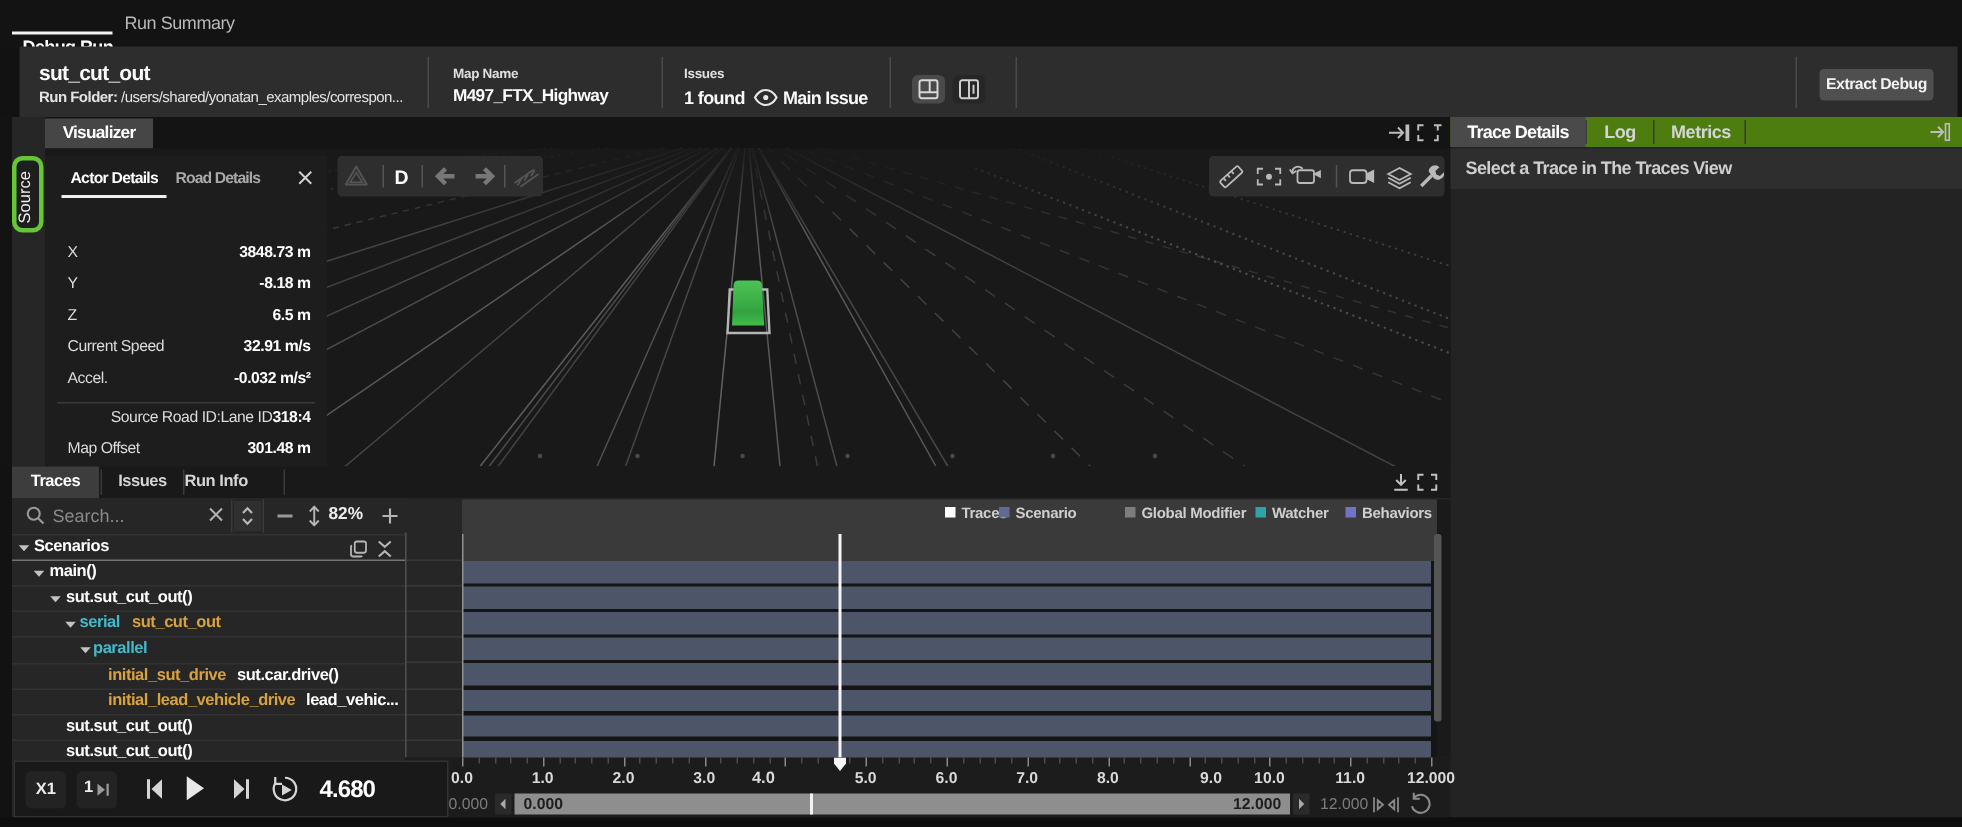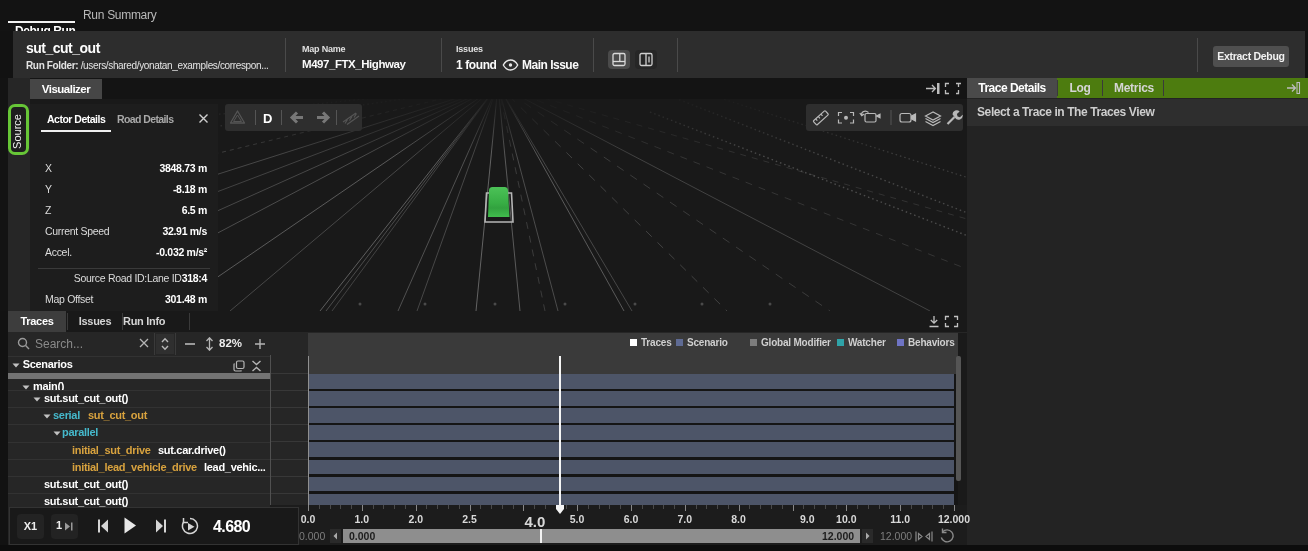--- a/index.html
+++ b/index.html
@@ -263,21 +263,21 @@
         </svg>
         <span class="abs" style="left:14.7px;top:1px;font-size:11px;font-weight:700;letter-spacing:-0.3px;color:#ffffff;white-space:nowrap;">Scenarios</span>
         <svg class="abs" style="left:225px;top:3px;" width="12" height="12" viewBox="0 0 12 12">
           <rect x="3.5" y="1" width="7.5" height="7.5" rx="1.5" stroke="#b5b5b5" fill="none" stroke-width="1.2"></rect>
           <path d="M1.5 3.5 a1.5 1.5 0 0 0 -0.5 1 v5 a1.5 1.5 0 0 0 1.5 1.5 h5 a1.5 1.5 0 0 0 1 -0.5" stroke="#b5b5b5" fill="none" stroke-width="1.2"></path>
         </svg>
         <svg class="abs" style="left:243px;top:3px;" width="11" height="12" viewBox="0 0 11 12">
           <path d="M1.5 1 L5.5 4.5 L9.5 1 M1.5 11 L5.5 7.5 L9.5 11" stroke="#b5b5b5" fill="none" stroke-width="1.4"></path>
         </svg>
       </div>
-      <div class="abs" style="left:0;top:62.1px;width:262px;height:17px;border-top:6px solid #737373;overflow:hidden;">
+      <div class="abs" style="left:0;top:62.1px;width:262px;height:17px;border-top:1px solid #737373;overflow:hidden;">
         <svg class="abs" style="left:14px;top:6px;" width="8" height="5" viewBox="0 0 8 5">
           <path d="M0.5 0.5 L7.5 0.5 L4 4.5 Z" fill="#c2c2c2"></path>
         </svg>
         <span class="abs" style="left:25px;top:1px;font-size:11px;font-weight:700;letter-spacing:-0.3px;color:#ffffff;white-space:nowrap;">main()</span>
       </div>
       <div class="abs" style="left:0;top:79.2px;width:262px;height:17px;border-top:1px solid #323232;overflow:hidden;">
         <svg class="abs" style="left:25px;top:6px;" width="8" height="5" viewBox="0 0 8 5">
           <path d="M0.5 0.5 L7.5 0.5 L4 4.5 Z" fill="#c2c2c2"></path>
         </svg>
         <span class="abs" style="left:36px;top:1px;font-size:11px;font-weight:700;letter-spacing:-0.3px;color:#ffffff;white-space:nowrap;">sut.sut_cut_out()</span>
@@ -311,21 +311,21 @@
       </div>
     </div>
 
   <div class="abs" style="left:262px;top:22px;width:1px;height:212px;background:#3d3d3d;"></div>
 </div>
 
 <div class="abs" style="left:270px;top:333px;width:697px;height:172px;background:#1a1a1a;">
 
   <div class="abs" style="left:38px;top:0;width:650px;height:41px;background:#3a3a3a;font-size:10px;font-weight:600;letter-spacing:-0.2px;color:#cfcfcf;">
     <span class="abs" style="left:322px;top:4px;"><span style="display:inline-block;width:7px;height:7px;background:#fff;margin-right:4px;"></span>Traces</span>
-    <span class="abs" style="left:358px;top:4px;margin-left:10px;"><span style="display:inline-block;width:7px;height:7px;background:#5f6b94;margin-right:4px;"></span>Scenario</span>
+    <span class="abs" style="left:358px;top:4px;"><span style="display:inline-block;width:7px;height:7px;background:#5f6b94;margin-right:4px;"></span>Scenario</span>
     <span class="abs" style="left:442px;top:4px;"><span style="display:inline-block;width:7px;height:7px;background:#7d7d7d;margin-right:4px;"></span>Global Modifier</span>
     <span class="abs" style="left:529px;top:4px;"><span style="display:inline-block;width:7px;height:7px;background:#2fa3a8;margin-right:4px;"></span>Watcher</span>
     <span class="abs" style="left:589px;top:4px;"><span style="display:inline-block;width:7px;height:7px;background:#6f74c4;margin-right:4px;"></span>Behaviors</span>
   </div>
 
   <div class="abs" style="left:0;top:0;width:38px;height:172px;background:#262626;"></div>
   <div id="gutter">
       <div class="abs" style="left:0;top:40.0px;width:38px;height:1px;background:#383838;"></div>
       <div class="abs" style="left:0;top:57.1px;width:38px;height:1px;background:#383838;"></div>
       <div class="abs" style="left:0;top:74.2px;width:38px;height:1px;background:#383838;"></div>
@@ -416,22 +416,22 @@
     <div class="abs" style="left:619.4px;top:0;width:1px;height:4px;background:#4a4a4a;"></div>
     <div class="abs" style="left:630.1px;top:0;width:1px;height:6px;background:#888;"></div>
     <div class="abs" style="left:640.9px;top:0;width:1px;height:4px;background:#4a4a4a;"></div>
     <div class="abs" style="left:651.7px;top:0;width:1px;height:4px;background:#4a4a4a;"></div>
     <div class="abs" style="left:662.4px;top:0;width:1px;height:4px;background:#4a4a4a;"></div>
     <div class="abs" style="left:673.2px;top:0;width:1px;height:4px;background:#4a4a4a;"></div>
     <div class="abs" style="left:684.0px;top:0;width:1px;height:6px;background:#888;"></div>
     <div class="abs" style="left:16.0px;top:8px;width:44px;text-align:center;font-size:10.5px;font-weight:700;color:#d9d9d9;">0.0</div>
     <div class="abs" style="left:69.8px;top:8px;width:44px;text-align:center;font-size:10.5px;font-weight:700;color:#d9d9d9;">1.0</div>
     <div class="abs" style="left:123.7px;top:8px;width:44px;text-align:center;font-size:10.5px;font-weight:700;color:#d9d9d9;">2.0</div>
-    <div class="abs" style="left:177.5px;top:8px;width:44px;text-align:center;font-size:10.5px;font-weight:700;color:#d9d9d9;">2.5</div>
-    <div class="abs" style="left:231.3px;top:8px;width:44px;text-align:right;font-size:15px;font-weight:700;color:#d9d9d9;">4.0</div>
+    <div class="abs" style="left:177.5px;top:8px;width:44px;text-align:center;font-size:10.5px;font-weight:700;color:#d9d9d9;">3.0</div>
+    <div class="abs" style="left:231.3px;top:8px;width:44px;text-align:left;font-size:11px;font-weight:700;color:#d9d9d9;">4.0</div>
     <div class="abs" style="left:285.1px;top:8px;width:44px;text-align:center;font-size:10.5px;font-weight:700;color:#d9d9d9;">5.0</div>
     <div class="abs" style="left:339.0px;top:8px;width:44px;text-align:center;font-size:10.5px;font-weight:700;color:#d9d9d9;">6.0</div>
     <div class="abs" style="left:392.8px;top:8px;width:44px;text-align:center;font-size:10.5px;font-weight:700;color:#d9d9d9;">7.0</div>
     <div class="abs" style="left:446.6px;top:8px;width:44px;text-align:center;font-size:10.5px;font-weight:700;color:#d9d9d9;">8.0</div>
     <div class="abs" style="left:530px;top:8px;width:44px;font-size:10.5px;font-weight:700;color:#d9d9d9;">9.0</div>
     <div class="abs" style="left:554.3px;top:8px;width:44px;text-align:center;font-size:10.5px;font-weight:700;color:#d9d9d9;">10.0</div>
     <div class="abs" style="left:608.1px;top:8px;width:44px;text-align:center;font-size:10.5px;font-weight:700;color:#d9d9d9;">11.0</div>
     <div class="abs" style="left:662.0px;top:8px;width:44px;text-align:center;font-size:10.5px;font-weight:700;color:#d9d9d9;">12.000</div>
     <svg class="abs" style="left:285px;top:0px;" width="10" height="10" viewBox="0 0 10 10">
       <path d="M1 0 h8 v4 L5 9 L1 4 Z" fill="#f5f5f5"></path>

